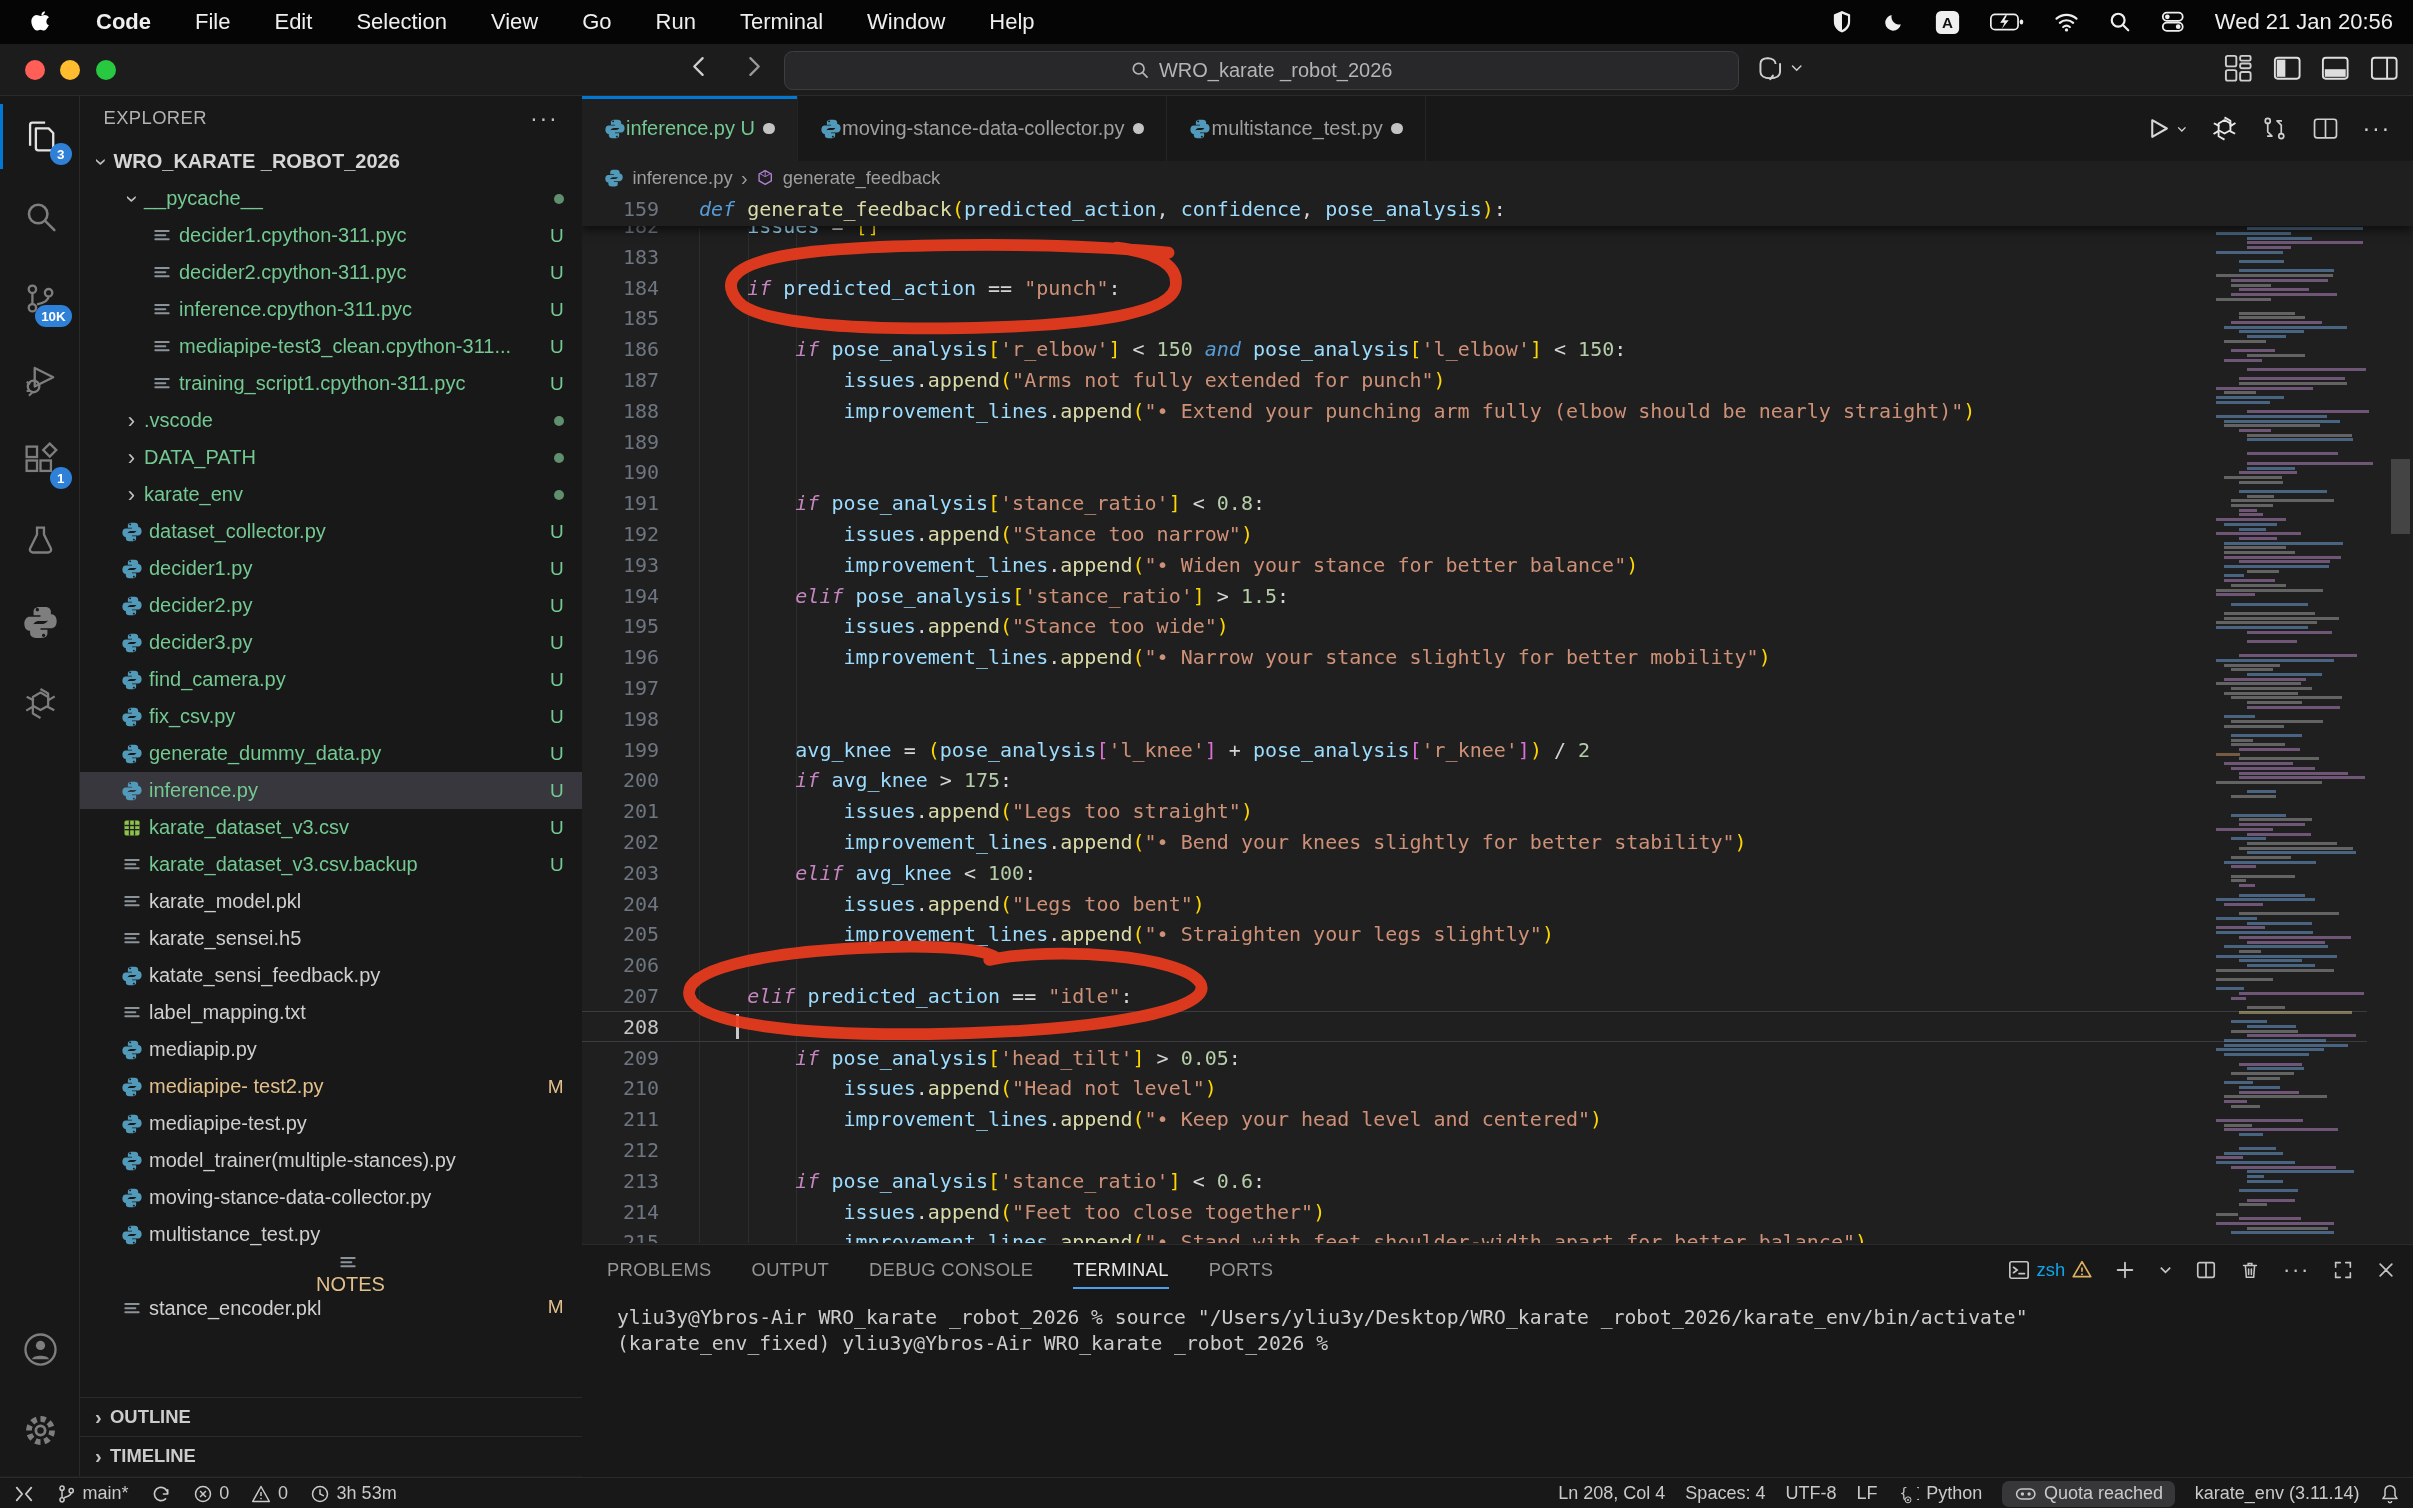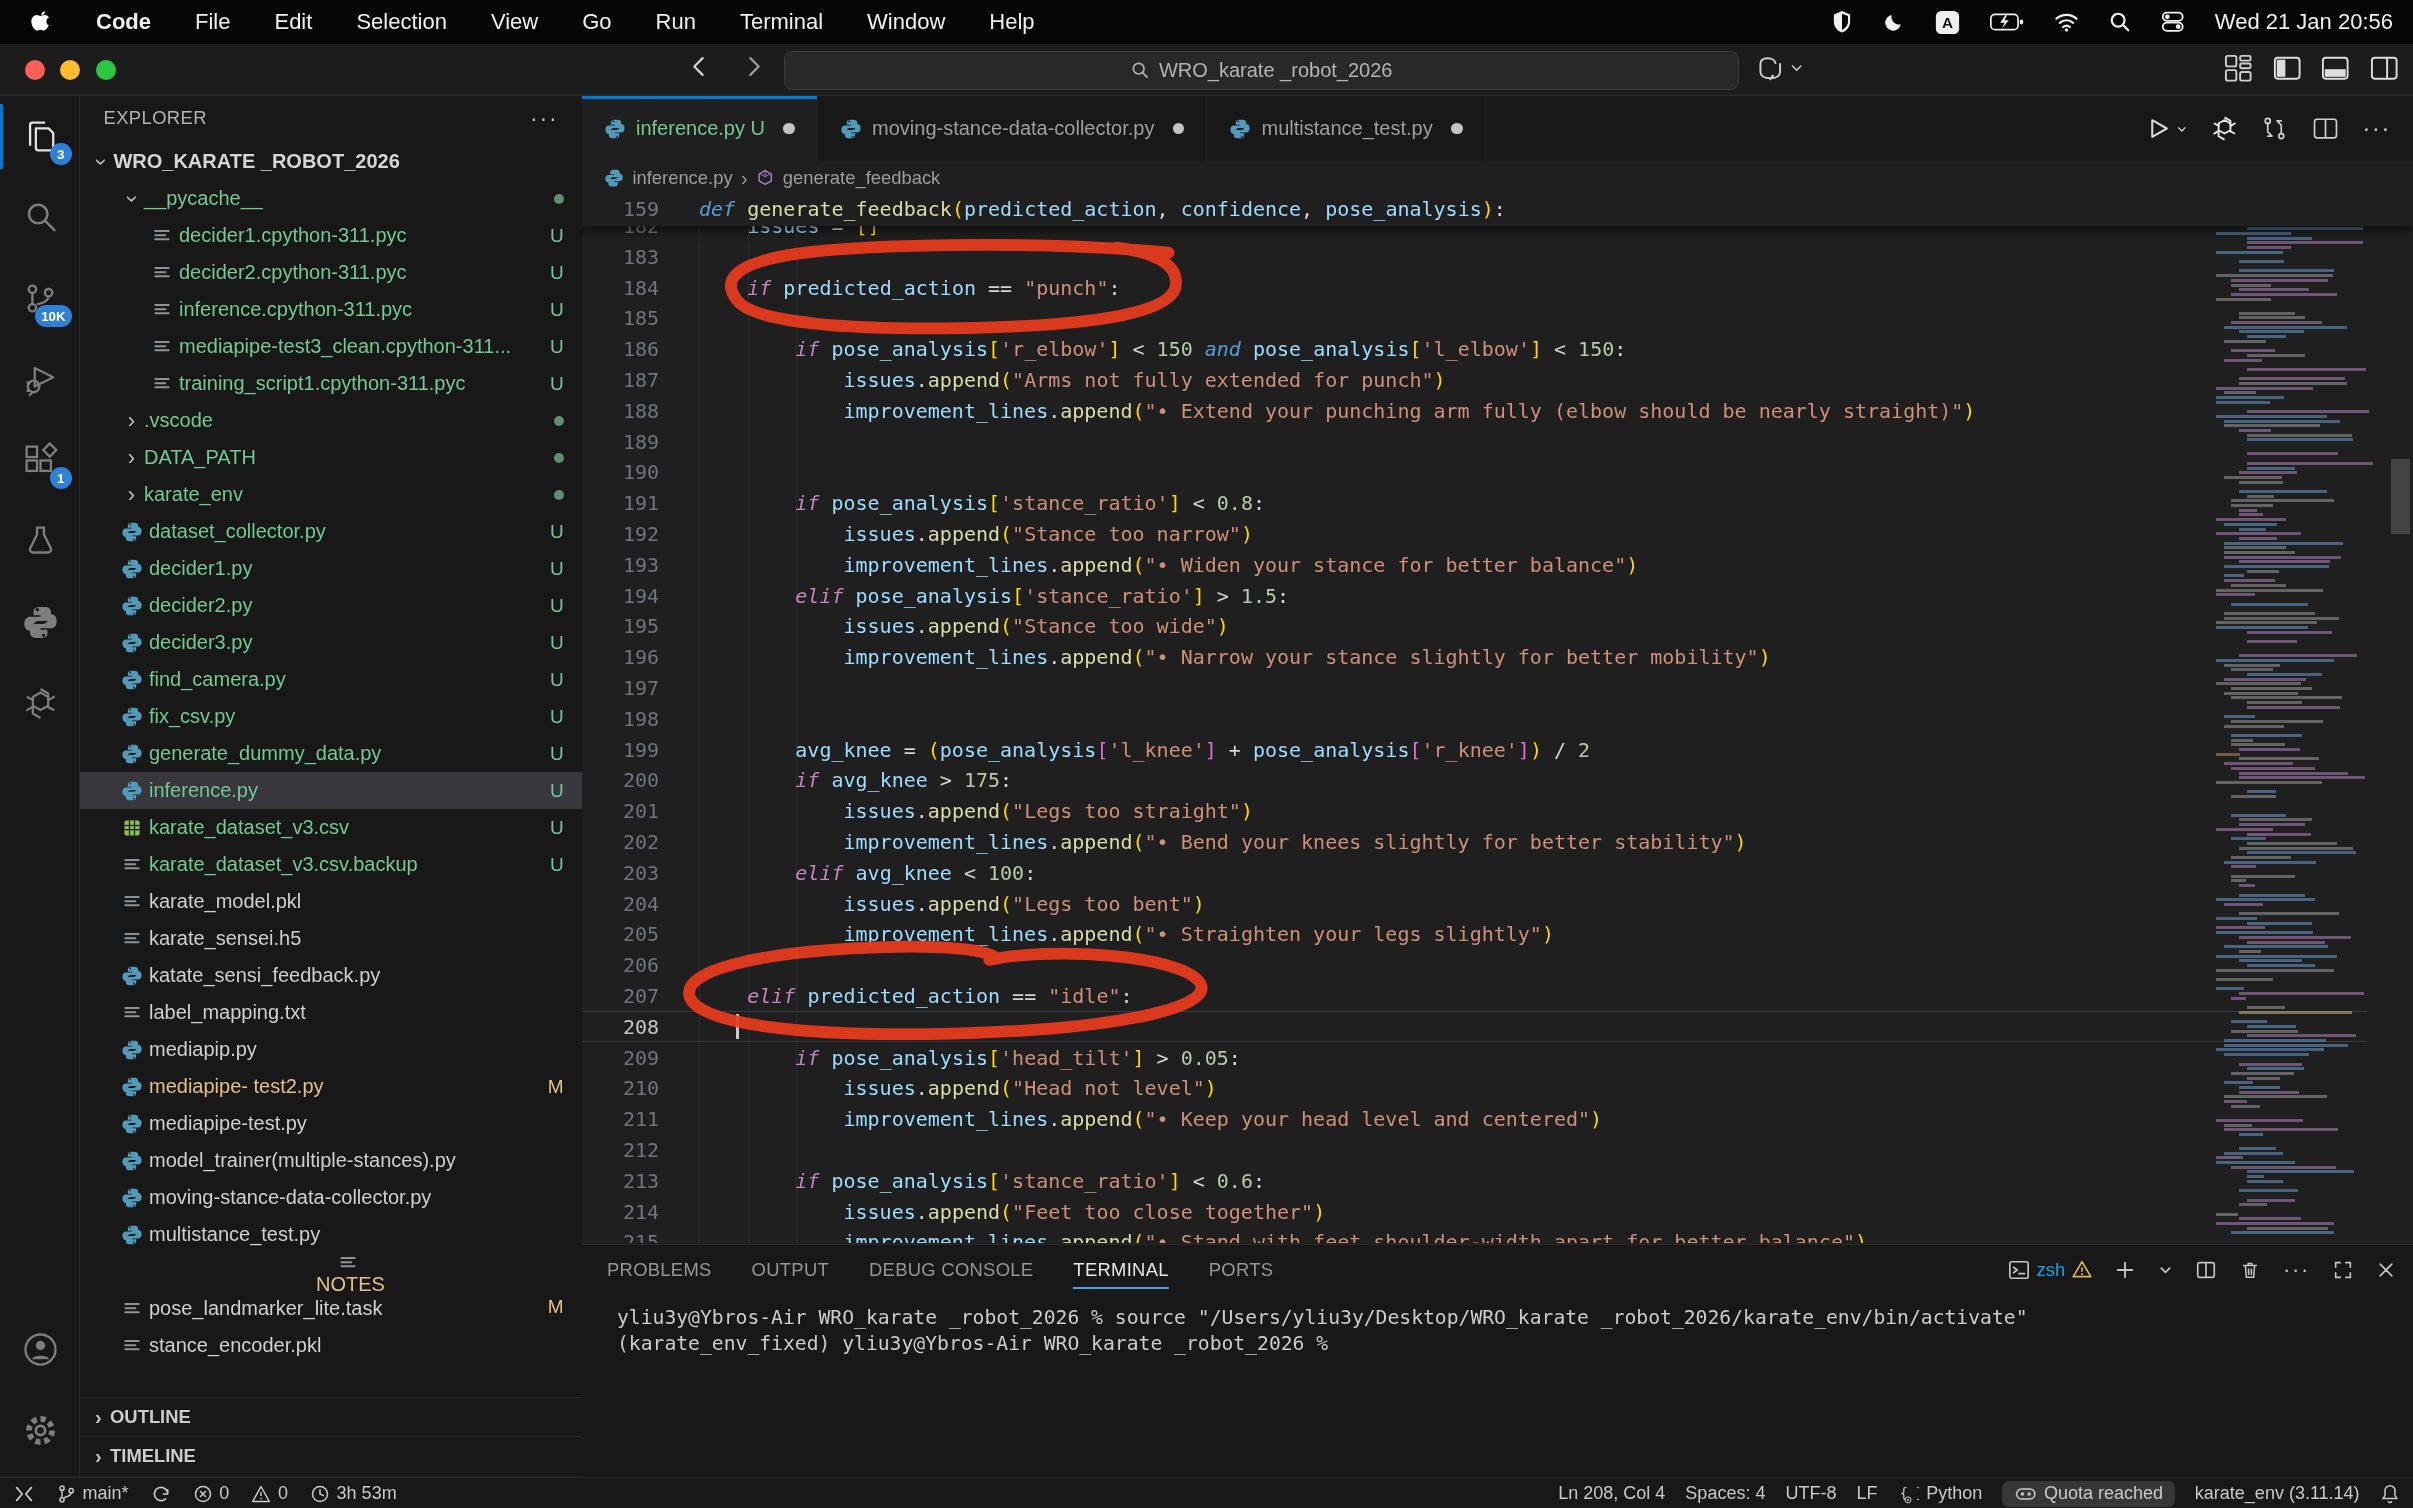--- a/index.html
+++ b/index.html
@@ -53,21 +53,21 @@
   .trow .git { margin-left:auto; margin-right:18.4px; font-size:19px; }
   .git.U { color:var(--green,#73c991); } .git.M { color:var(--yellow,#e2c08d); }
   .git.dot { width:10px; height:10px; border-radius:50%; background:#5f8f6c; }
   #sb-outline, #sb-timeline { position:absolute; left:0; width:100%; height:39px; border-top:0.8px solid #2a2a2a;
         display:flex; align-items:center; gap:8.4px; padding-left:15px; font-size:18.4px; font-weight:bold; color:#cccccc; background:#181818; }
   #sb-outline { top:1301px; } #sb-timeline { top:1340px; }
   #sb-outline .chev, #sb-timeline .chev { font-size:20px; color:#c0c0c0; }
 
   
   #tabbar { left:582px; top:96px; width:1831px; height:65px; background:#181818; display:flex; }
-  .tab { position:relative; display:flex; align-items:center; gap:10px; padding:0 22px; font-size:20px;
+  .tab { position:relative; display:flex; align-items:center; padding:0 22px; font-size:20px;
          color:#9f9f9f; background:#181818; border-right:0.8px solid #242425; }
   .tab.active { background:#1f1f1f; color:var(--green,#73c991); }
   .tab.active::before { content:""; position:absolute; left:0; top:0; right:0; height:2.5px; background:var(--accent,#0078d4); }
   .tab .dirty { width:11.7px; height:11.7px; border-radius:50%; background:#c3c3c3; margin-left:8.4px; }
   #editor-actions { margin-left:auto; display:flex; align-items:center; gap:23.5px; padding-right:22px; color:#cfcfcf; }
   #breadcrumbs { left:582px; top:161px; width:1831px; height:34px; background:#1f1f1f; display:flex;
                  align-items:center; gap:8.4px; padding-left:22px; font-size:18.4px; color:#9d9d9d; }
 
   
   #editor { left:582px; top:194px; width:1831px; height:1049px; background:#1f1f1f; overflow:hidden; }
@@ -633,32 +633,20 @@
             <svg width="20" height="20" viewBox="0 0 24 24">
               <g stroke="#8a9399" stroke-width="2.4" stroke-linecap="round">
                 <line x1="4" y1="6" x2="20" y2="6"></line>
                 <line x1="4" y1="11" x2="16" y2="11"></line>
                 <line x1="4" y1="16" x2="20" y2="16"></line>
               </g>
             </svg>
           </span>
           <span class="lbl yellow">NOTES</span>
           <span class="git M">M</span>
-        </div>
-        <div class="trow" style="padding-left: 39px;">
-          <span class="ficon">
-            <svg width="20" height="20" viewBox="0 0 24 24">
-              <g stroke="#8a9399" stroke-width="2.4" stroke-linecap="round">
-                <line x1="4" y1="6" x2="20" y2="6"></line>
-                <line x1="4" y1="11" x2="16" y2="11"></line>
-                <line x1="4" y1="16" x2="20" y2="16"></line>
-              </g>
-            </svg>
-          </span>
-          <span class="lbl white">pose_landmarker_lite.task</span>
         </div>
         <div class="trow" style="padding-left: 39px;">
           <span class="ficon">
             <svg width="20" height="20" viewBox="0 0 24 24">
               <g stroke="#8a9399" stroke-width="2.4" stroke-linecap="round">
                 <line x1="4" y1="6" x2="20" y2="6"></line>
                 <line x1="4" y1="11" x2="16" y2="11"></line>
                 <line x1="4" y1="16" x2="20" y2="16"></line>
               </g>
             </svg>

